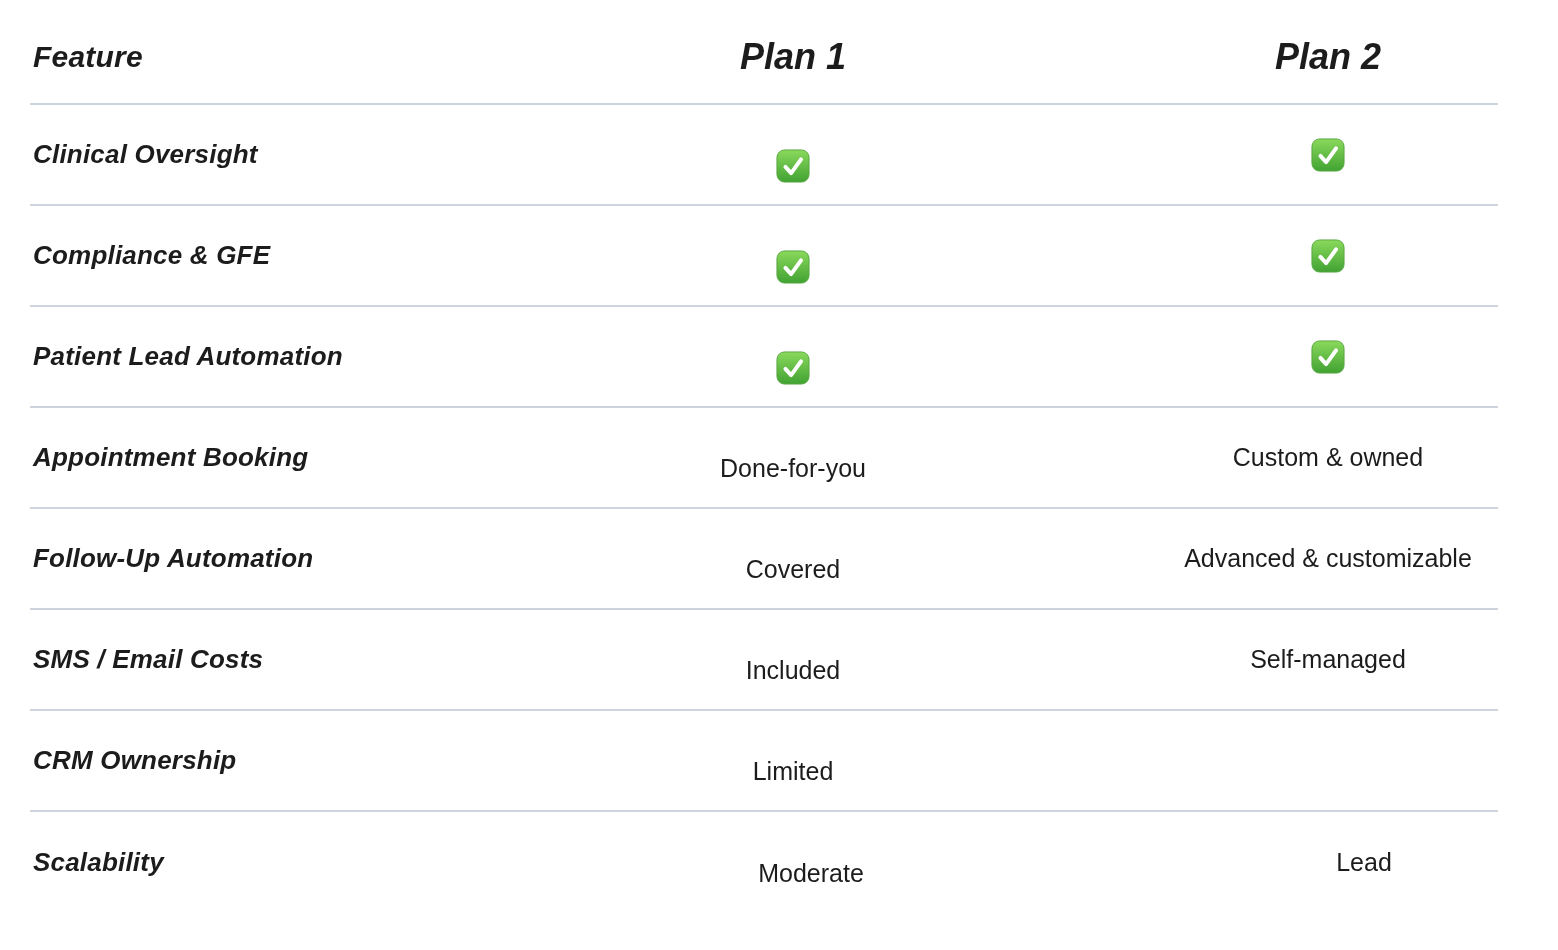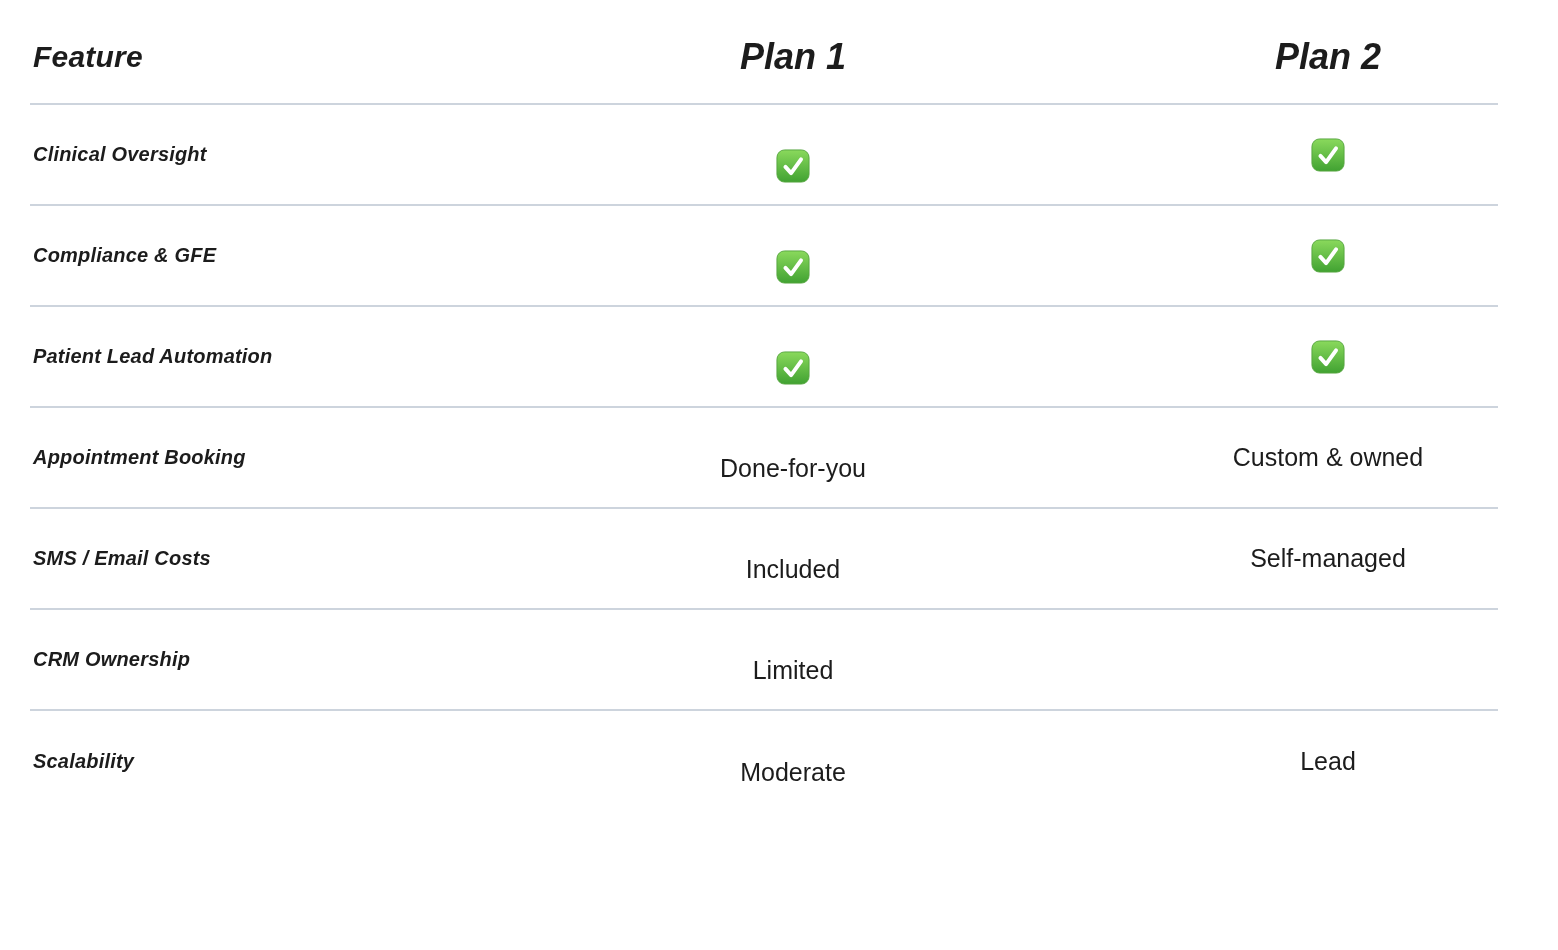--- a/index.html
+++ b/index.html
@@ -31,23 +31,24 @@
     align-items: center;
     height: 101px;
     border-bottom: 2px solid var(--divider);
   }
   .row.header {
     height: 105px;
     padding-top: 10px;
   }
   .row.last {
     border-bottom: none;
+    gap: 18px;
   }
   .cell-feature {
-    font-size: 20px;
+    font-size: 26px;
     font-weight: bold;
     font-style: italic;
     padding-left: 3px;
     letter-spacing: 0.2px;
   }
   .row.header .cell-feature {
     font-size: 30px;
   }
   .cell-plan {
     text-align: center;
@@ -125,20 +126,25 @@
                 <rect x="1" y="1" width="34" height="34" rx="8" fill="url(#checkGrad)" stroke="#55a63f" stroke-width="1"></rect>
                 <path d="M10 19 L16 25.5 L26.5 11" fill="none" stroke="#ffffff" stroke-width="4.2" stroke-linecap="round" stroke-linejoin="round"></path>
               </svg></span></span></div>
       </div>
       <div class="row">
         <div class="cell-feature">Appointment Booking</div>
         <div class="cell-plan cell-plan1"><span class="content"><span>Done-for-you</span></span></div>
         <div class="cell-plan cell-plan2"><span class="content"><span>Custom &amp; owned</span></span></div>
       </div>
       <div class="row">
+        <div class="cell-feature">Follow-Up Automation</div>
+        <div class="cell-plan cell-plan1"><span class="content"><span>Covered</span></span></div>
+        <div class="cell-plan cell-plan2"><span class="content"><span>Advanced &amp; customizable</span></span></div>
+      </div>
+      <div class="row">
         <div class="cell-feature">SMS / Email Costs</div>
         <div class="cell-plan cell-plan1"><span class="content"><span>Included</span></span></div>
         <div class="cell-plan cell-plan2"><span class="content"><span>Self-managed</span></span></div>
       </div>
       <div class="row">
         <div class="cell-feature">CRM Ownership</div>
         <div class="cell-plan cell-plan1"><span class="content"><span>Limited</span></span></div>
       </div>
       <div class="row last">
         <div class="cell-feature">Scalability</div>

